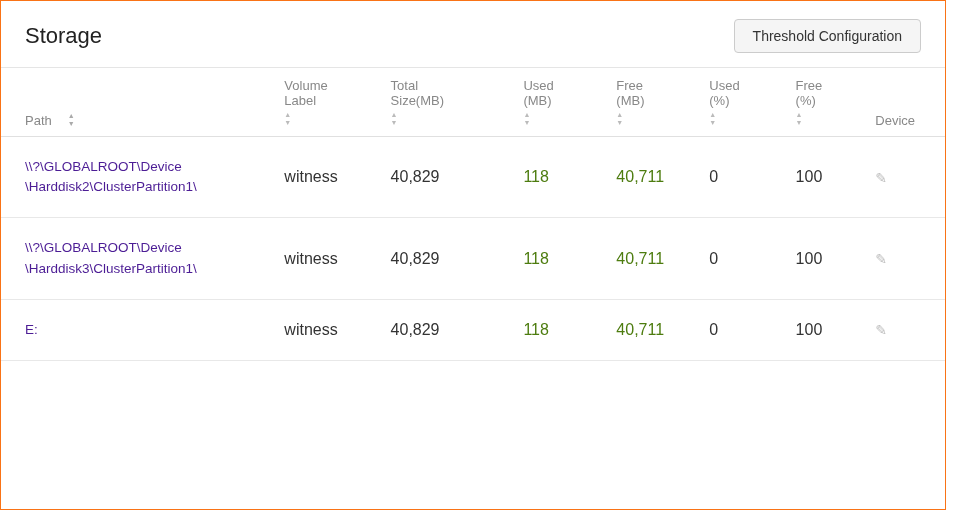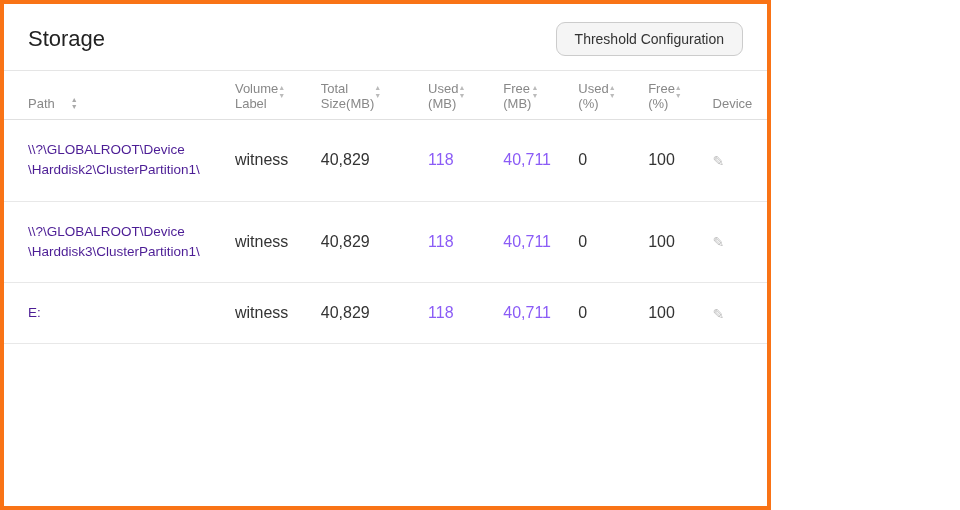--- a/index.html
+++ b/index.html
@@ -5,22 +5,22 @@
     * { box-sizing: border-box; margin: 0; padding: 0; }
     body {
       font-family: -apple-system, BlinkMacSystemFont, "Segoe UI", Helvetica, Arial, sans-serif;
       font-size: 14px;
       background: #fff;
       color: #333;
       width: 960px;
       min-height: 510px;
     }
     .page-container {
-      border: 4px solid #f97316;
-      width: 771px;
+      border: 1px solid #f97316;
+      width: 946px;
       min-height: 510px;
       background: #fff;
     }
     .header {
       display: flex;
       align-items: center;
       justify-content: space-between;
       padding: 18px 24px 14px 24px;
       border-bottom: 1px solid #e5e5e5;
     }
@@ -29,21 +29,21 @@
       font-weight: 400;
       color: #222;
     }
     .threshold-btn {
       border: 1px solid #ccc;
       background: #f5f5f5;
       padding: 8px 18px;
       font-size: 14px;
       color: #333;
       cursor: pointer;
-      border-radius: 9px;
+      border-radius: 4px;
     }
     table {
       width: 100%;
       border-collapse: collapse;
     }
     thead tr th {
       padding: 10px 10px 8px 10px;
       text-align: left;
       font-weight: 400;
       color: #888;
@@ -73,21 +73,21 @@
     }
     tbody tr td.col-path {
       padding-left: 24px;
       color: #4c1d95;
       font-size: 13.5px;
       line-height: 1.5;
       margin-top: 16px;
     }
     tbody tr td.col-used-mb,
     tbody tr td.col-free-mb {
-      color: #8b5cf6;
+      color: #4d7c0f;
       font-weight: 400;
     }
     tbody tr td.col-used-pct,
     tbody tr td.col-free-pct {
       color: #333;
     }
     td.col-action {
       color: #bbb;
       font-size: 15px;
     }
@@ -100,21 +100,21 @@
       margin-left: 4px;
       vertical-align: middle;
     }
     .sort-icon-container span {
       font-size: 7px;
       color: #aaa;
       line-height: 1.1;
     }
     .th-inner {
       display: flex;
-      flex-direction: row;
+      flex-direction: column;
       align-items: flex-start;
     }
     .th-sort-row {
       display: flex;
       align-items: center;
       gap: 12px;
     }
     .sort-pair {
       display: inline-flex;
       flex-direction: column;

